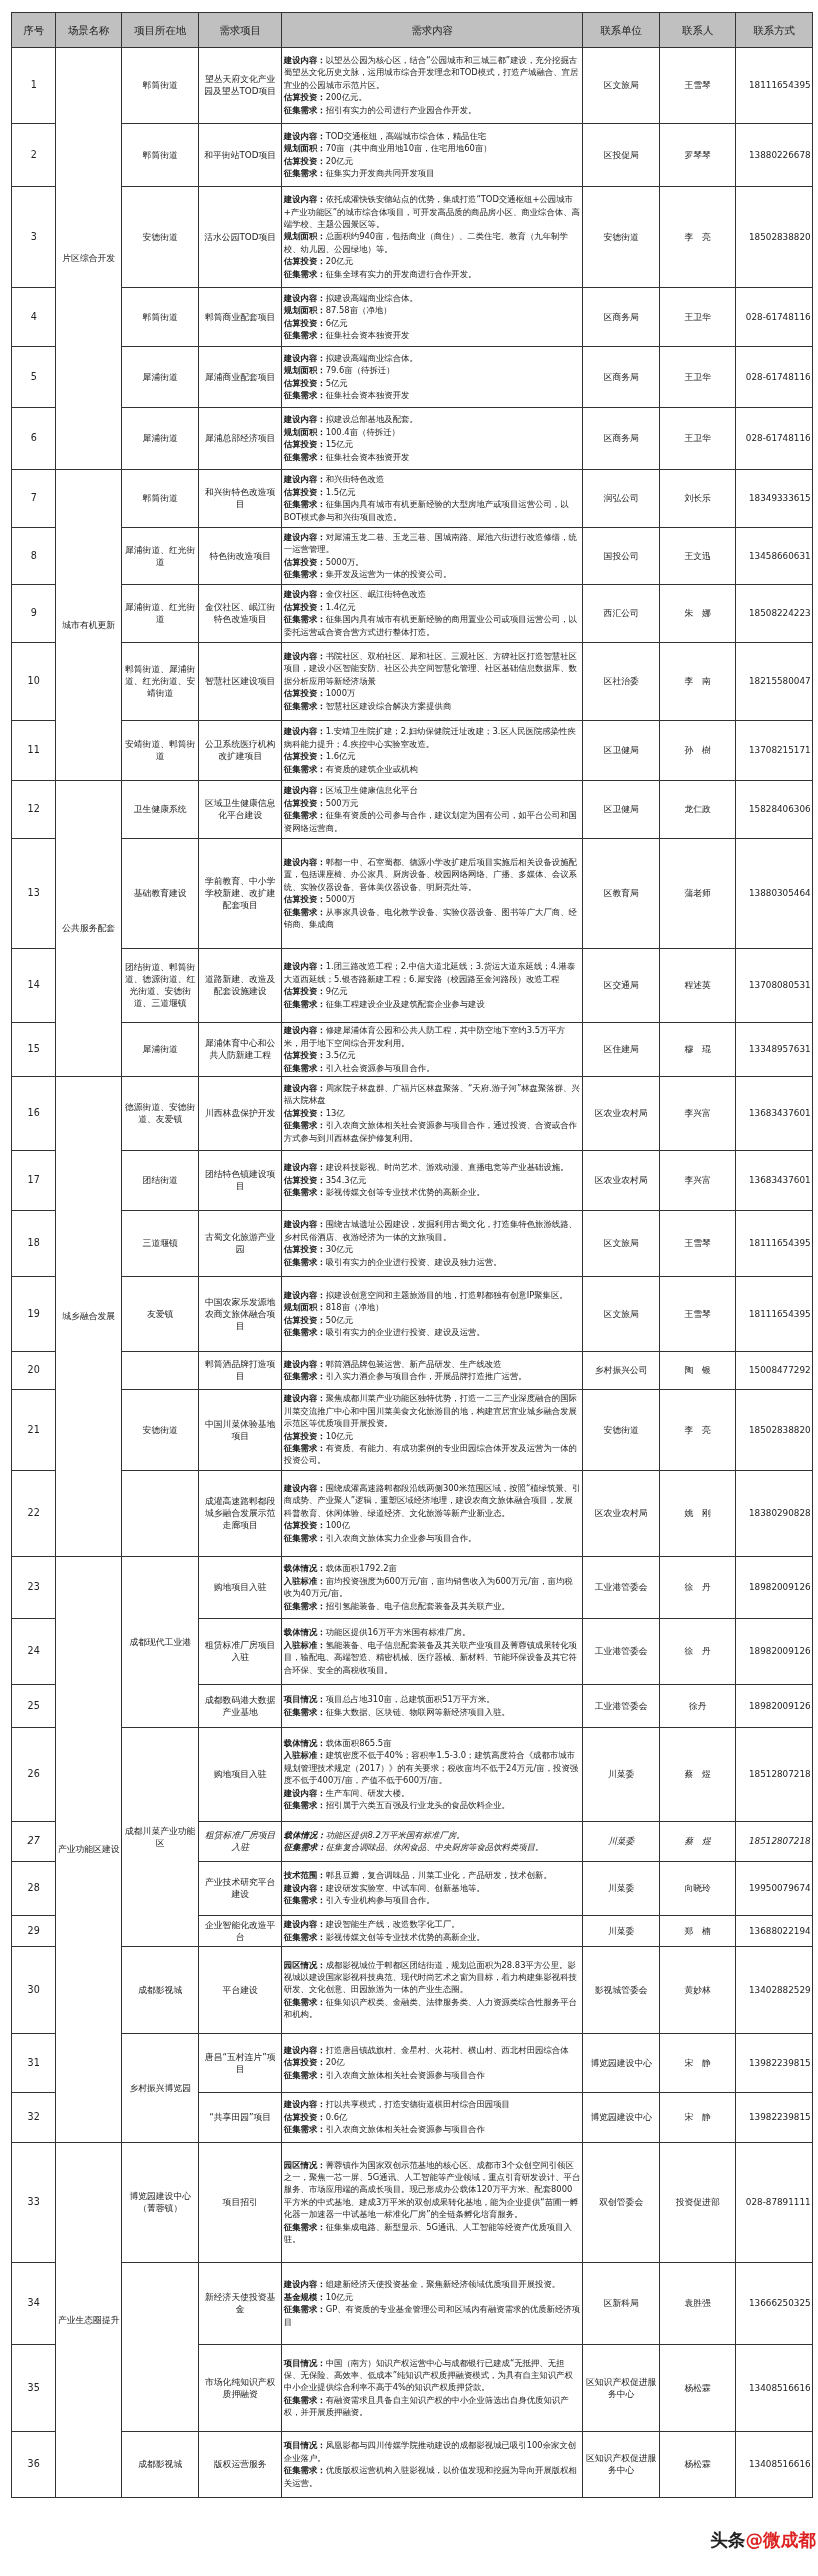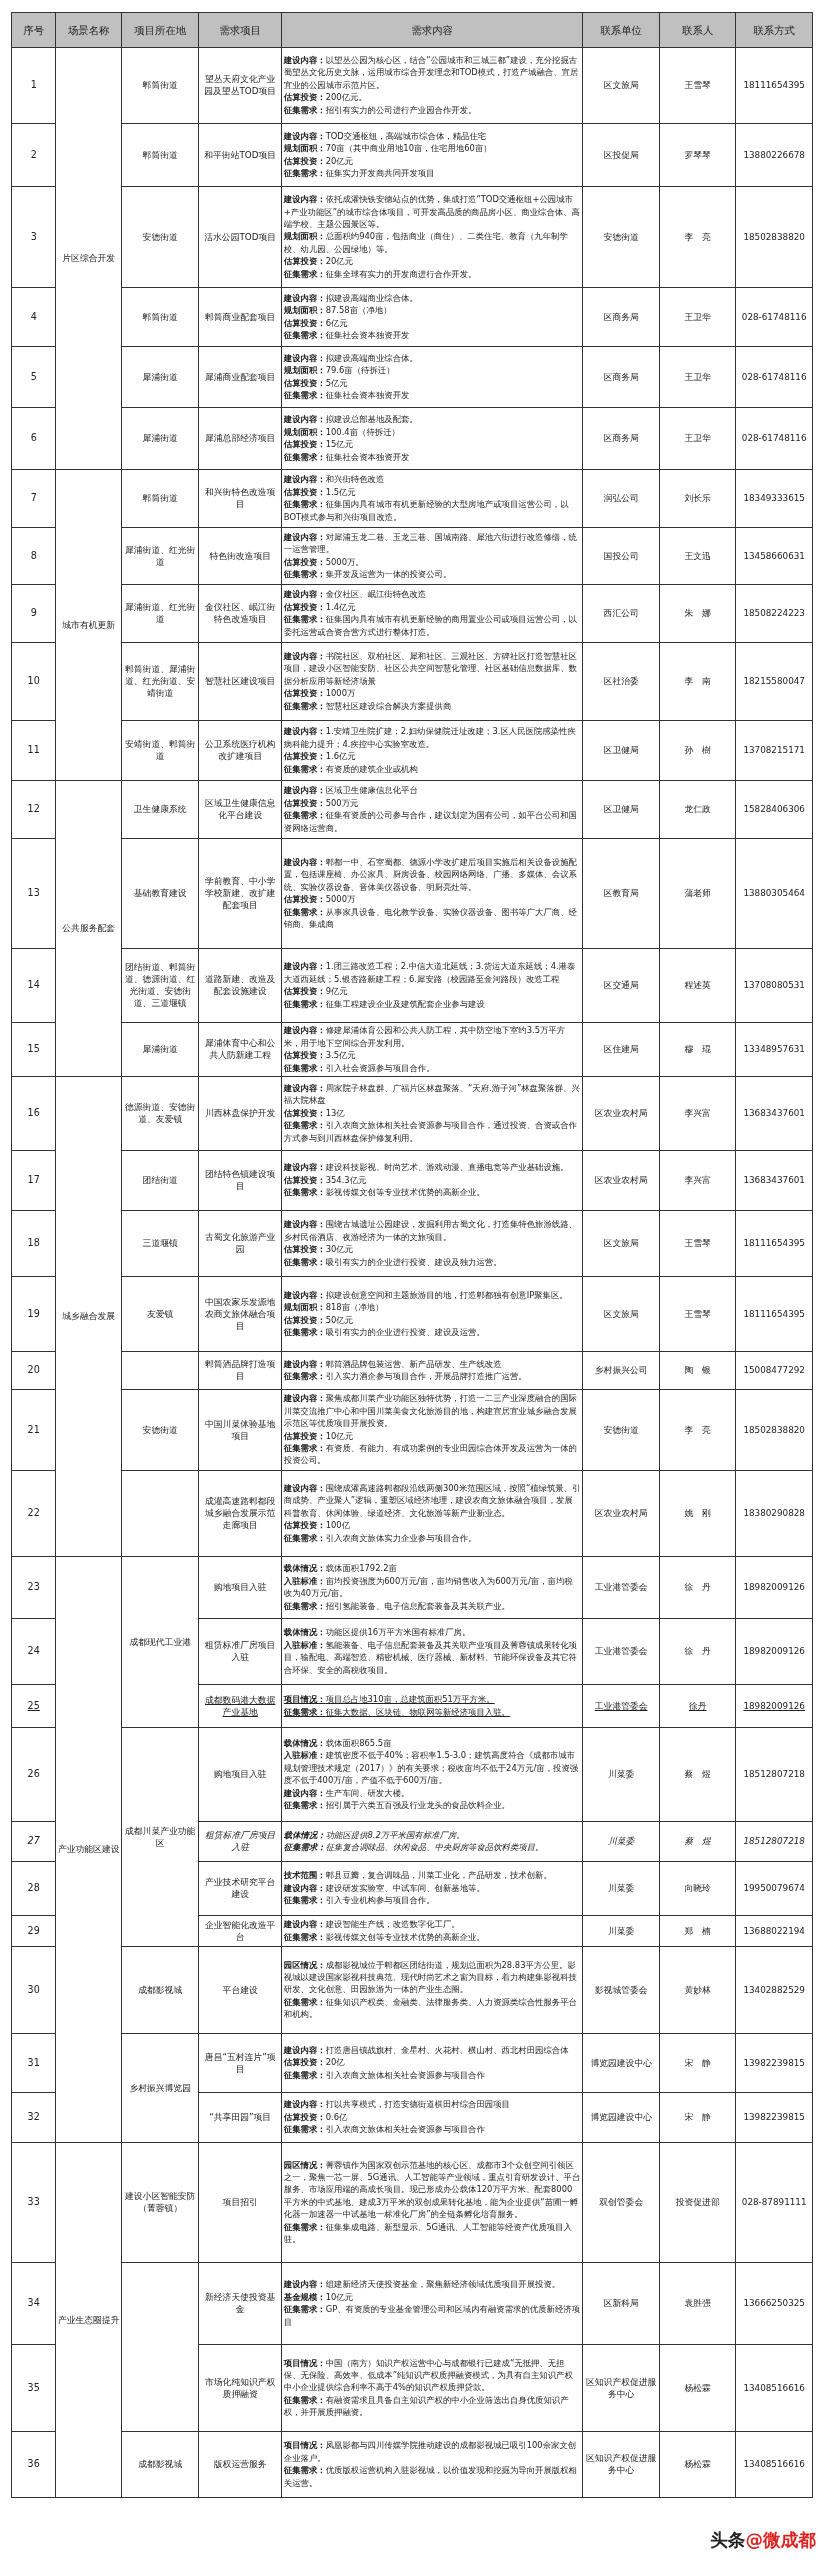--- a/index.html
+++ b/index.html
@@ -7,21 +7,21 @@
   .sheet{position:absolute;left:11.2px;top:12px;width:801px;}
   .attach-row{display:grid;grid-template-columns:44px 66px 77px 83px 301px 77px 76px 77px;height:13.6px;border-top:0.8px solid #ddd;border-bottom:0.8px solid #ddd;}
   .attach-row div{border-right:0.8px solid #e2e2e2;font-size:8.8px;line-height:13.6px;padding-left:1.6px;}
   .title{height:42px;display:flex;align-items:center;justify-content:center;font-size:17px;color:#333;border-bottom:0.8px solid #ddd;letter-spacing:0.8px;}
   table{border-collapse:collapse;width:801px;table-layout:fixed;}
   th,td{border:1.2px solid #333;text-align:center;vertical-align:middle;font-size:8.8px;line-height:12px;padding:0.8px 1.6px;}
   th{background:#c0c0c0;font-weight:normal;font-size:10.4px;height:32px;margin-top:12px;}
   td.content{text-align:left;font-size:8.4px;line-height:12.4px;padding:0.8px 1.6px;}
   td.content b{font-weight:bold;}
   td.seq{font-size:9.6px;}
-  td.phone{font-size:8.8px;}
+  td.phone{font-size:8.8px;text-align:right;}
   .watermark{position:absolute;right:3.2px;bottom:24px;font-size:17.6px;color:#222;font-weight:bold;}
   .watermark .red{color:#d22;}
 </style>
 </head>
 <body>
 
 <div class="sheet">
   <table>
     <colgroup>
       <col style="width:44px">
@@ -359,21 +359,21 @@
           <td class="seq">24</td>
           <td>租赁标准厂房项目入驻</td>
           <td class="content">
             <div><b>载体情况：</b><span>功能区提供16万平方米国有标准厂房。</span></div>
             <div><b>入驻标准：</b><span>氢能装备、电子信息配套装备及其关联产业项目及菁蓉镇成果转化项目，输配电、高端智造、精密机械、医疗器械、新材料、节能环保设备及其它符合环保、安全的高税收项目。</span></div>
           </td>
           <td>工业港管委会</td>
           <td>徐　丹</td>
           <td class="phone">18982009126</td>
         </tr>
-        <tr style="height: 43px; text-decoration: underline;">
+        <tr style="height: 43px;">
           <td class="seq">25</td>
           <td>成都数码港大数据产业基地</td>
           <td class="content">
             <div><b>项目情况：</b><span>项目总占地310亩，总建筑面积51万平方米。</span></div>
             <div><b>征集需求：</b><span>征集大数据、区块链、物联网等新经济项目入驻。</span></div>
           </td>
           <td>工业港管委会</td>
           <td>徐丹</td>
           <td class="phone">18982009126</td>
         </tr>
@@ -458,21 +458,21 @@
             <div><b>估算投资：</b><span>0.6亿</span></div>
             <div><b>征集需求：</b><span>引入农商文旅体相关社会资源参与项目合作</span></div>
           </td>
           <td>博览园建设中心</td>
           <td>宋　静</td>
           <td class="phone">13982239815</td>
         </tr>
         <tr style="height: 120px;">
           <td class="seq">33</td>
           <td rowspan="4">产业生态圈提升</td>
-          <td>建设小区智能安防（菁蓉镇）</td>
+          <td>博览园建设中心（菁蓉镇）</td>
           <td>项目招引</td>
           <td class="content">
             <div><b>园区情况：</b><span>菁蓉镇作为国家双创示范基地的核心区、成都市3个众创空间引领区之一，聚焦一芯一屏、5G通讯、人工智能等产业领域，重点引育研发设计、平台服务、市场应用端的高成长项目。现已形成办公载体120万平方米、配套8000平方米的中式基地、建成3万平米的双创成果转化基地，能为企业提供“苗圃一孵化器一加速器一中试基地一标准化厂房”的全链条孵化培育服务。</span></div>
             <div><b>征集需求：</b><span>征集集成电路、新型显示、5G通讯、人工智能等经资产优质项目入驻。</span></div>
           </td>
           <td>双创管委会</td>
           <td>投资促进部</td>
           <td class="phone">028-87891111</td>
         </tr>
         <tr style="height: 82px;">

